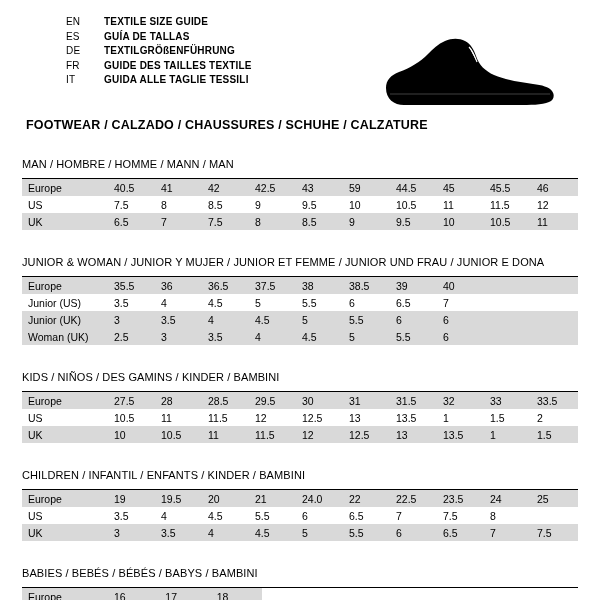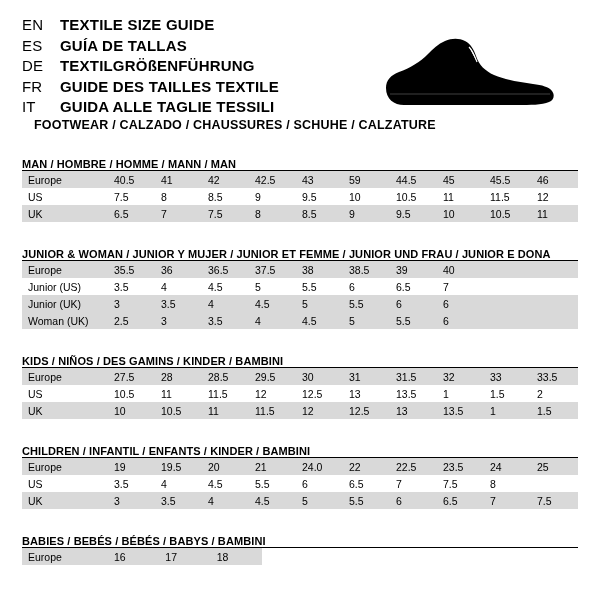--- a/index.html
+++ b/index.html
@@ -22,22 +22,23 @@
     padding: 16px 22px 0 22px;
   }
 
   
   .header {
     position: relative;
     height: 88px;
   }
   .lang-table {
     border-collapse: collapse;
-    font-size: 15px;
+    font-size: 10px;
     letter-spacing: 0.2px;
+    margin-left: 44px;
   }
   .lang-table td {
     padding: 0 0 3.5px 0;
     vertical-align: top;
     white-space: nowrap;
   }
   .lang-code {
     width: 38px;
     font-weight: 400;
   }
@@ -49,31 +50,31 @@
     top: 14px;
     right: 18px;
     width: 190px;
     height: 78px;
   }
 
   .section-title {
     font-size: 12.5px;
     font-weight: 700;
     letter-spacing: 0.2px;
-    margin: 14px 0 0 12px;
+    margin: 14px 0 0 4px;
   }
 
   .group {
     margin-top: 26px;
   }
   .group-title {
     font-size: 11px;
-    font-weight: 700;
+    font-weight: 400;
     letter-spacing: 0.1px;
-    padding-bottom: 0;
+    padding-bottom: 8px;
   }
   .divider {
     height: 1px;
     background: #000000;
     width: 100%;
   }
 
   table.sizes {
     border-collapse: collapse;
     width: 100%;

